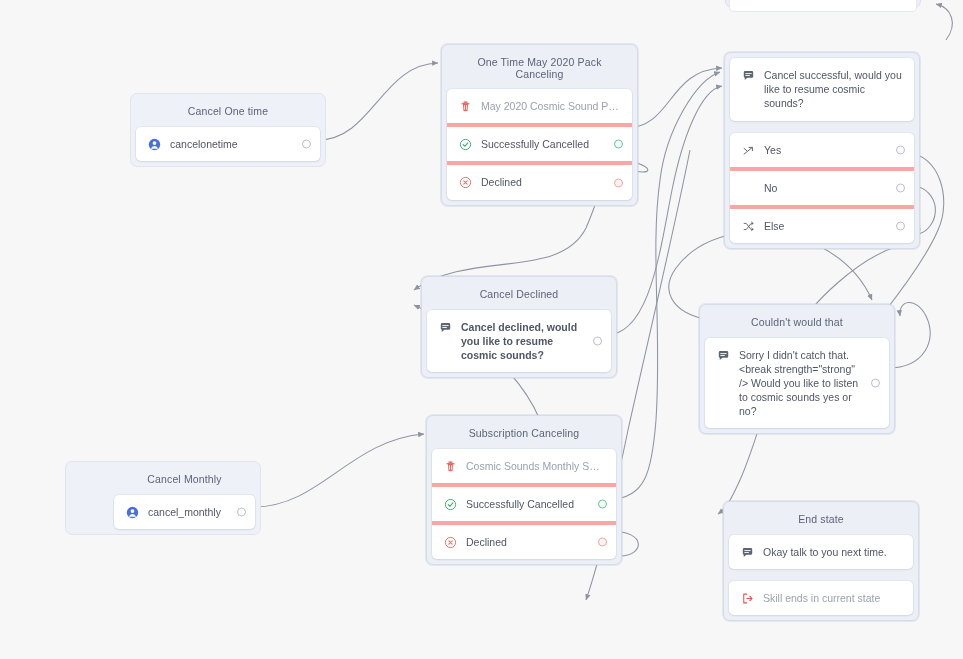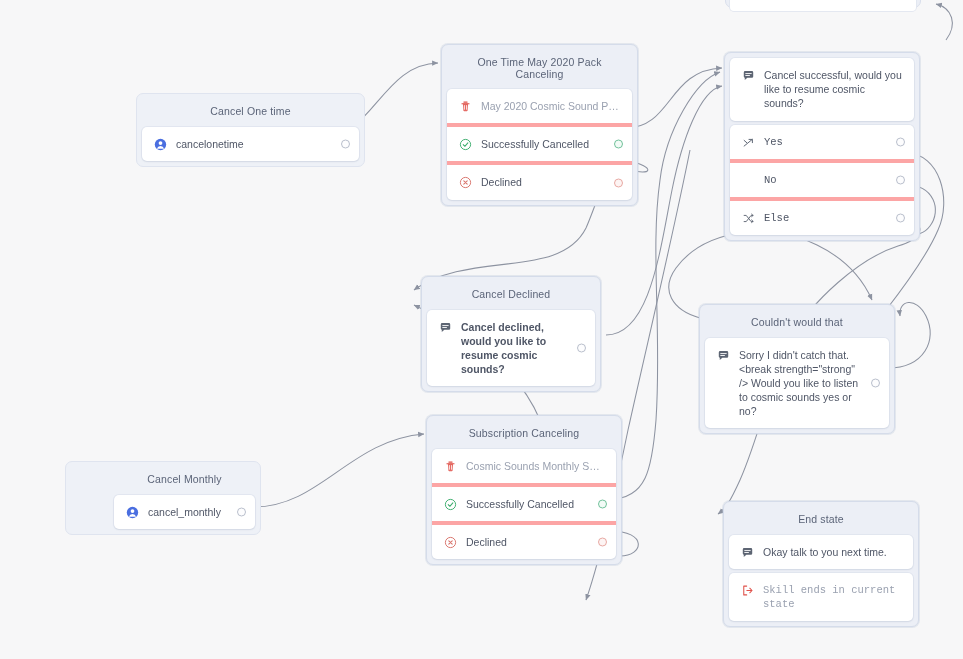--- a/index.html
+++ b/index.html
@@ -57,21 +57,21 @@
     line-height: 1.1;
     user-select: none;
   }
 
   .card {
     background: #ffffff;
     border-radius: 5px;
     box-shadow: 0 1px 2px rgba(60,70,95,.09), 0 0 0 1px rgba(225,230,240,.9);
     overflow: hidden;
   }
-  .card + .card { margin-top: 4px; font-family: Liberation Mono, monospace; }
+  .card + .card { margin-top: 12px; }
 
   .row {
     position: relative;
     display: flex;
     align-items: flex-start;
     gap: 9px;
     padding: 10px 11px 10px 12px;
     min-height: 18px;
     box-sizing: border-box;
   }
@@ -173,21 +173,21 @@
       <path d="M690,150 C672,240 648,340 628,430 C614,498 600,560 586,600" marker-end=""></path>
 
       <path d="M946,40 C958,24 952,8 936,4" marker-end=""></path>
     </g>
   </svg>
 
   <div class="node-partial" style="left:725px; top:-14px; width:196px; height:22px;">
     <div class="partial-card"></div>
   </div>
 
-  <div class="node" style="left:136px; top:93px; width:229px;">
+  <div class="node" style="left:130px; top:93px; width:196px;">
     <div class="node-title">Cancel One time</div>
     <div class="card">
       <div class="row">
         <svg class="icon" viewBox="0 0 16 16">
           <circle cx="8" cy="8" r="7" fill="#4a6ee0"></circle>
           <circle cx="8" cy="6.2" r="2.3" fill="#fff"></circle>
           <path d="M3.6 13.2a4.6 4.6 0 0 1 8.8 0z" fill="#fff"></path>
         </svg>
         <span class="row-label">cancelonetime</span>
         <span class="port"></span>
@@ -253,21 +253,21 @@
         <svg class="icon" viewBox="0 0 16 16">
           <path d="M2.6 4.2h2.6l6 7.6h2.4M2.6 11.8h2.6l6-7.6h2.4" stroke="#5d6573" stroke-width="1.15" fill="none" stroke-linecap="round" stroke-linejoin="round"></path>
           <path d="M11.8 2.6l1.8 1.6-1.8 1.6M11.8 9.8l1.8 1.6-1.8 1.6" stroke="#5d6573" stroke-width="1.15" fill="none" stroke-linecap="round" stroke-linejoin="round"></path>
         </svg>
         <span class="row-label">Else</span>
         <span class="port"></span>
       </div>
     </div>
   </div>
 
-  <div class="node selected" style="left:421px; top:276px; width:180px;">
+  <div class="node selected" style="left:421px; top:276px; width:196px;">
     <div class="node-title">Cancel Declined</div>
     <div class="card">
       <div class="row" style="padding-right:26px;font-weight:bold;">
         <svg class="icon" viewBox="0 0 16 16">
           <path d="M2.2 4.2a1.6 1.6 0 0 1 1.6-1.6h8.4a1.6 1.6 0 0 1 1.6 1.6v5a1.6 1.6 0 0 1-1.6 1.6H6.6l-3.2 2.6V10.8a1.6 1.6 0 0 1-1.2-1.6z" fill="#5d6573"></path>
           <path d="M4.6 5.6h6.8M4.6 8h4.6" stroke="#fff" stroke-width="1.1" stroke-linecap="round"></path>
         </svg>
         <span class="row-label">Cancel declined, would you like to resume cosmic sounds?</span>
         <span class="port"></span>
       </div>

